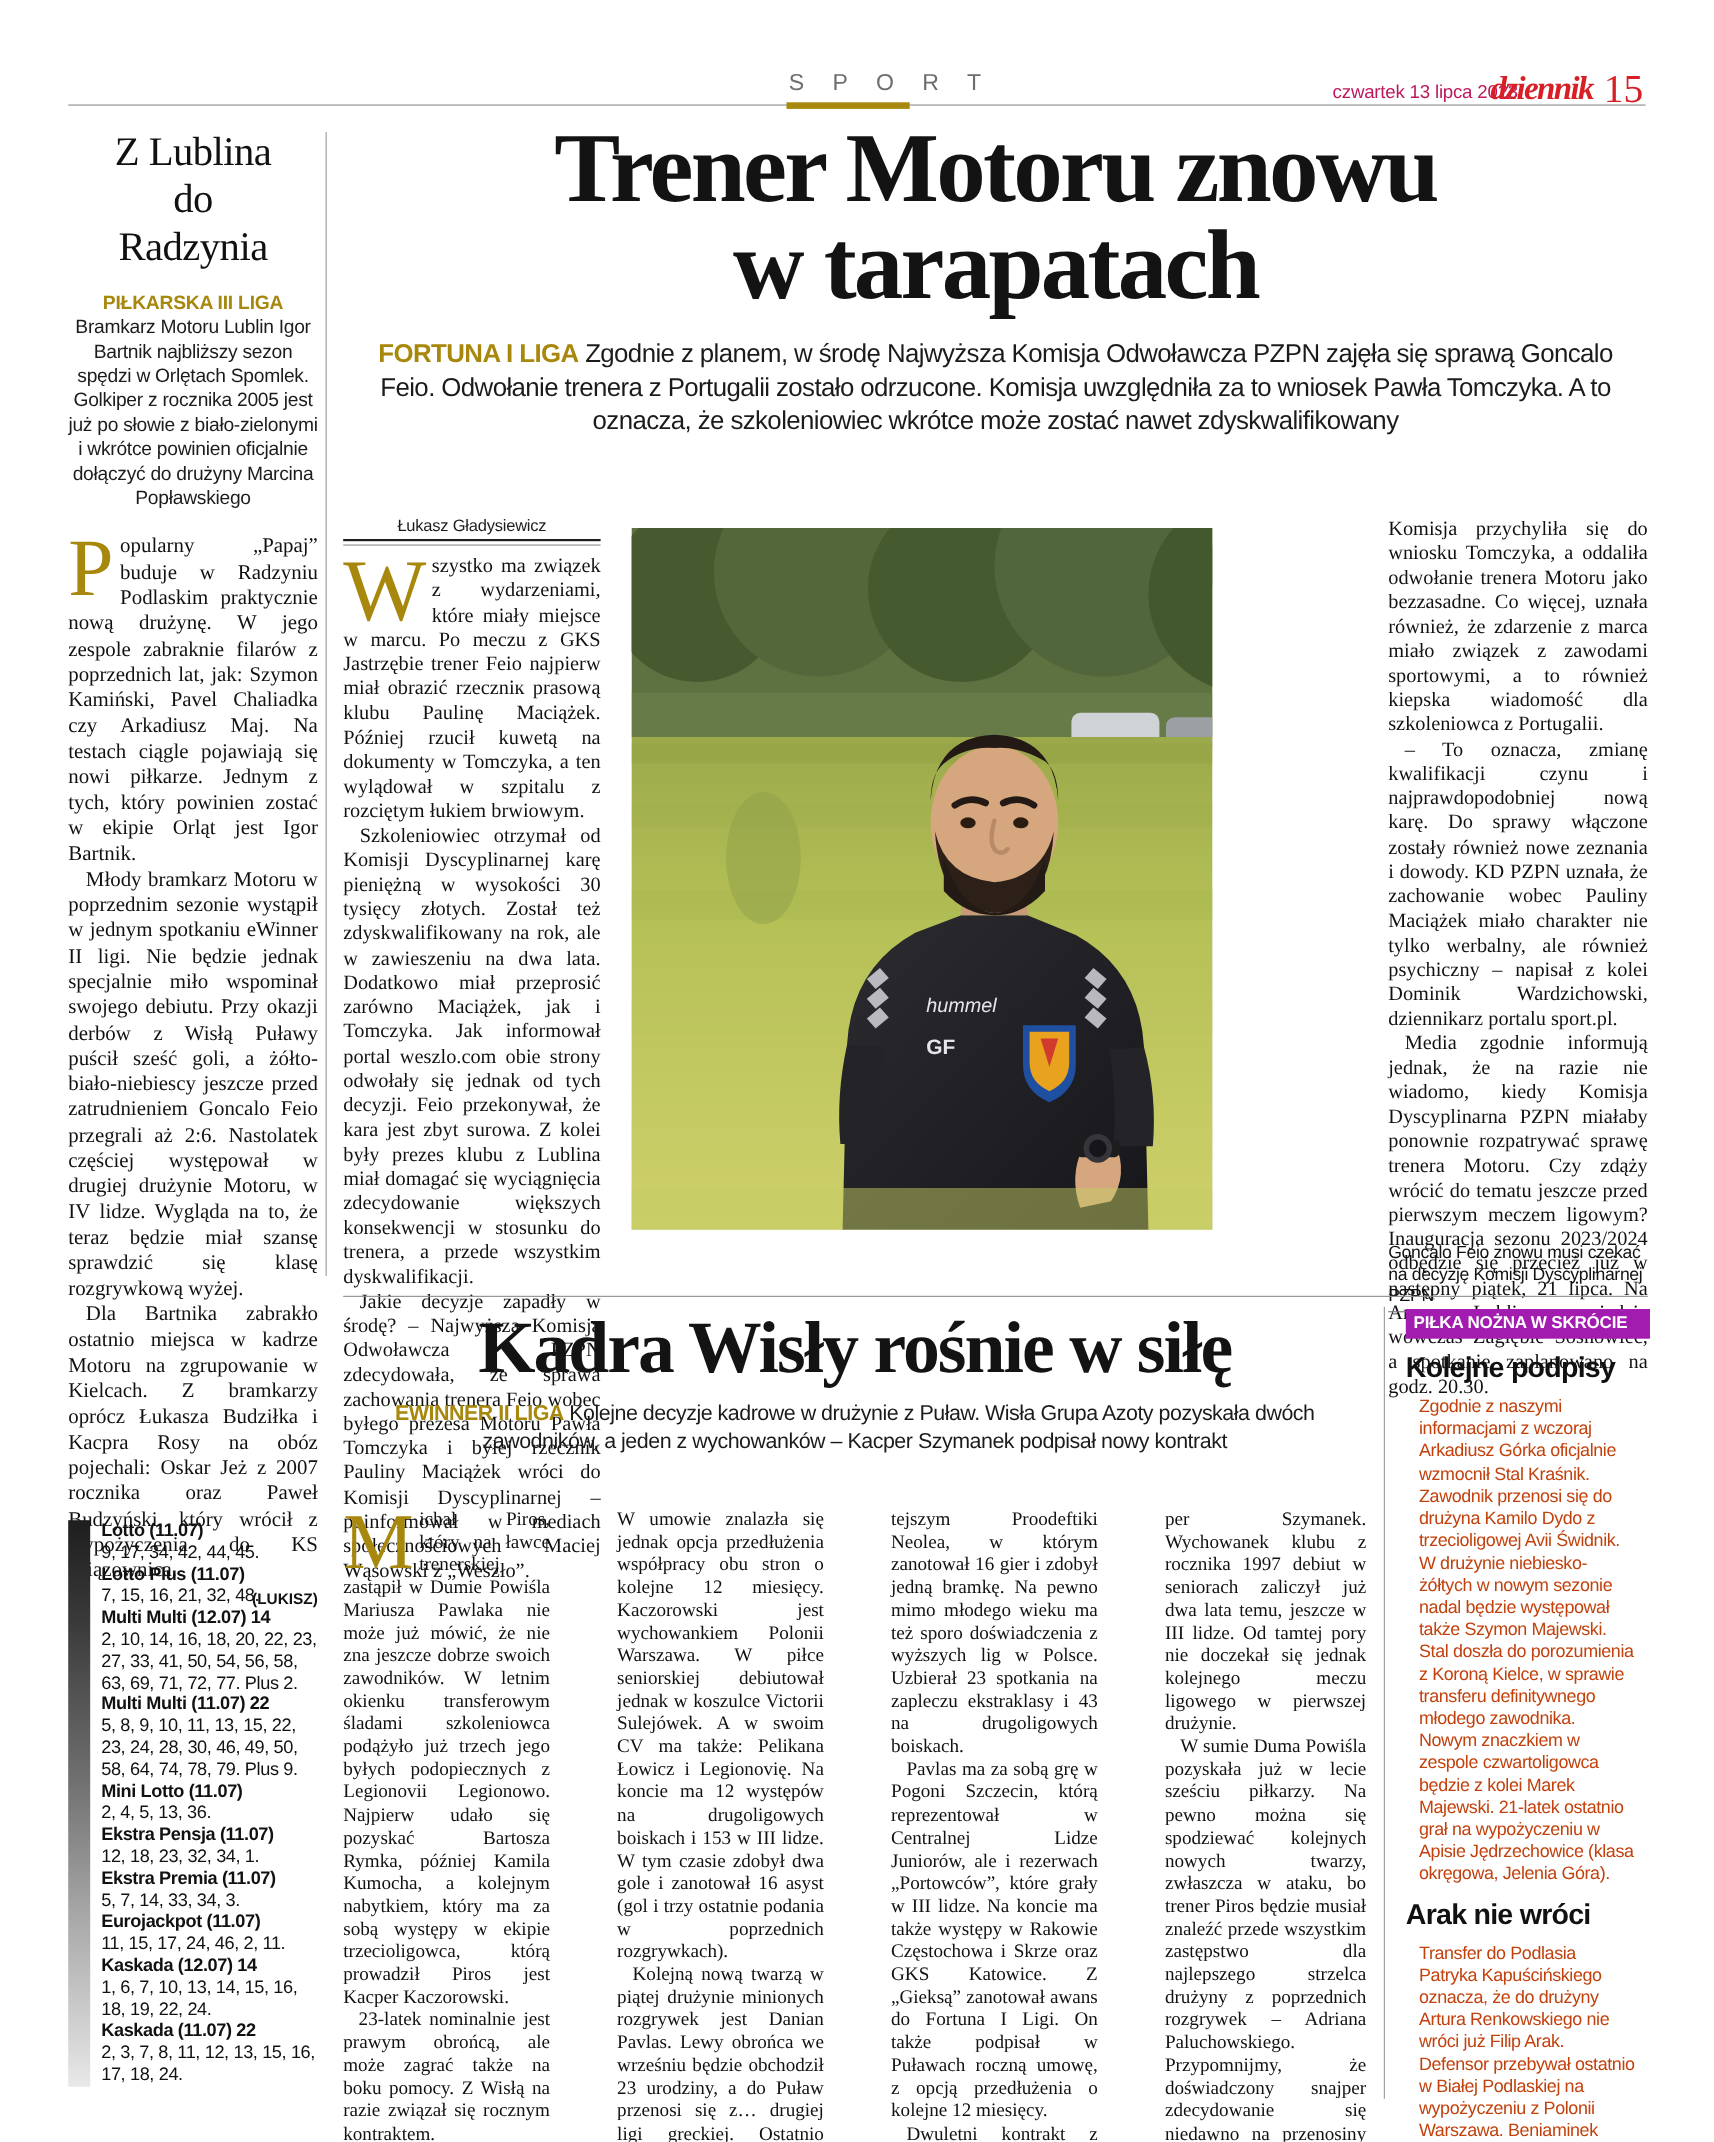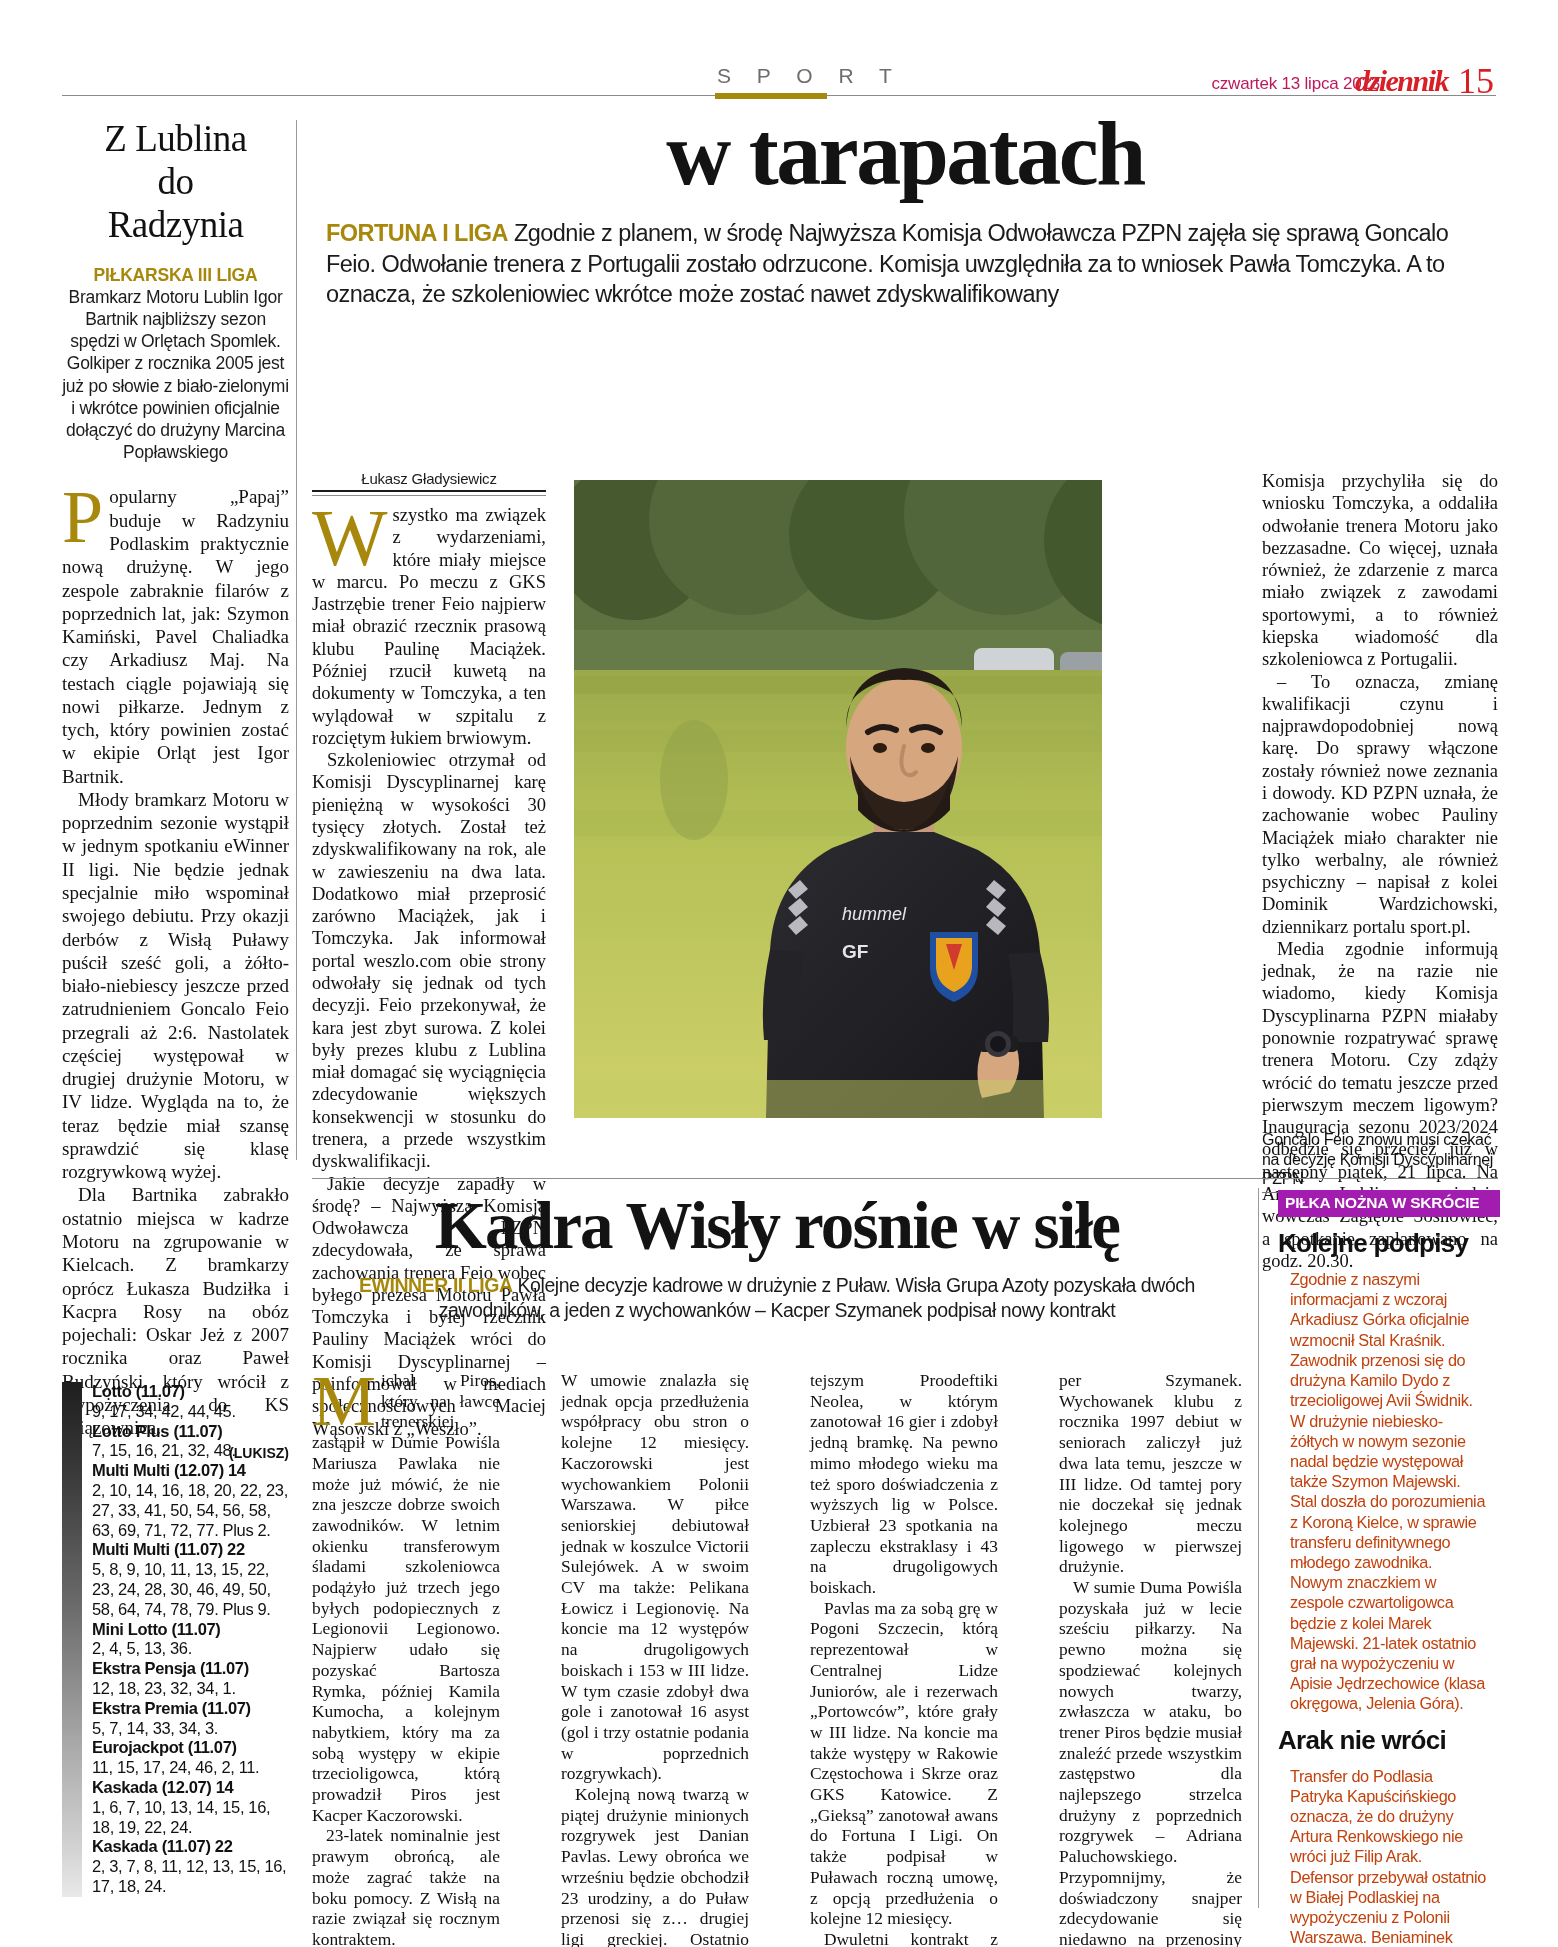--- a/index.html
+++ b/index.html
@@ -88,21 +88,21 @@
   .headline {
     font-family:"Liberation Serif", serif;
     font-weight:bold; font-size:90px; line-height:0.98;
     text-align:center; letter-spacing:-2.5px; color:#131313;
     margin:0; padding:0 14px;
   }
   .headline .l2 { display:block; }
   .lead {
     margin-top:20px; padding:0 14px;
     font-family:"Liberation Sans", sans-serif;
-    font-size:23.5px; line-height:1.3; 
+    font-size:23.5px; line-height:1.3; text-align:center;
     color:#1b1b1b; letter-spacing:-0.55px;
   }
   .lead .kicker { color:#a8880c; font-weight:bold; }
 
   
   .toprow { position:absolute; left:312px; top:470px; width:1186px; height:690px; }
   .tcol { position:absolute; top:0; font-size:18.5px; line-height:1.205;
           text-align:justify; color:#111; }
   .tcol p { margin:0; text-indent:15px; }
   .tcol p.first { text-indent:0; }
@@ -233,20 +233,21 @@
         <div class="n">11, 15, 17, 24, 46, 2, 11.</div>
         <div class="t">Kaskada (12.07) 14</div>
         <div class="n">1, 6, 7, 10, 13, 14, 15, 16, 18, 19, 22, 24.</div>
         <div class="t">Kaskada (11.07) 22</div>
         <div class="n">2, 3, 7, 8, 11, 12, 13, 15, 16, 17, 18, 24.</div>
       </div>
   </div>
 
   <div class="main">
     <h1 class="headline">
+      <span>Trener Motoru znowu</span>
       <span class="l2">w tarapatach</span>
     </h1>
     <div class="lead">
       <span class="kicker">FORTUNA I LIGA</span><span> Zgodnie z planem, w środę Najwyższa Komisja Odwoławcza PZPN zajęła się sprawą Goncalo Feio. Odwołanie trenera z Portugalii zostało odrzucone. Komisja uwzględniła za to wniosek Pawła Tomczyka. A to oznacza, że szkoleniowiec wkrótce może zostać nawet zdyskwalifikowany</span>
     </div>
   </div>
 
   <div class="toprow">
 
     <div class="tcol tcol-1">

